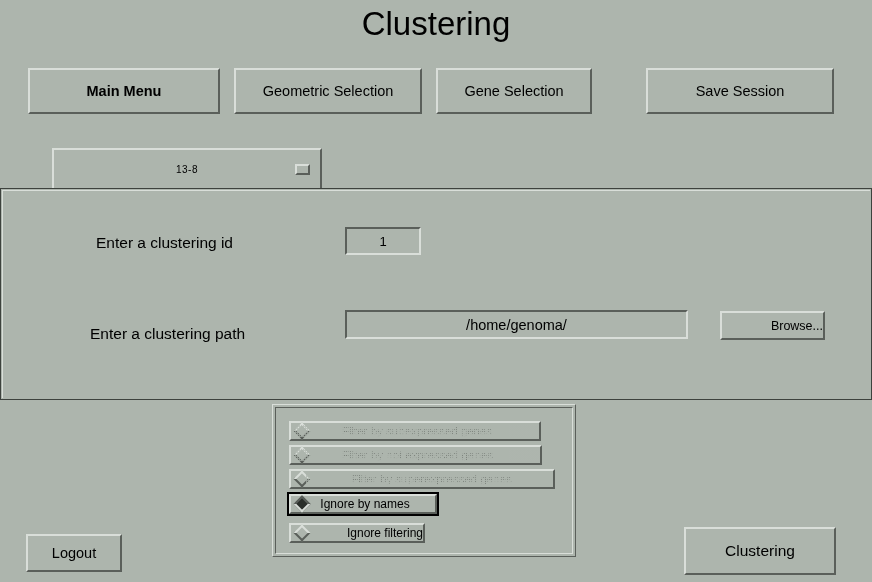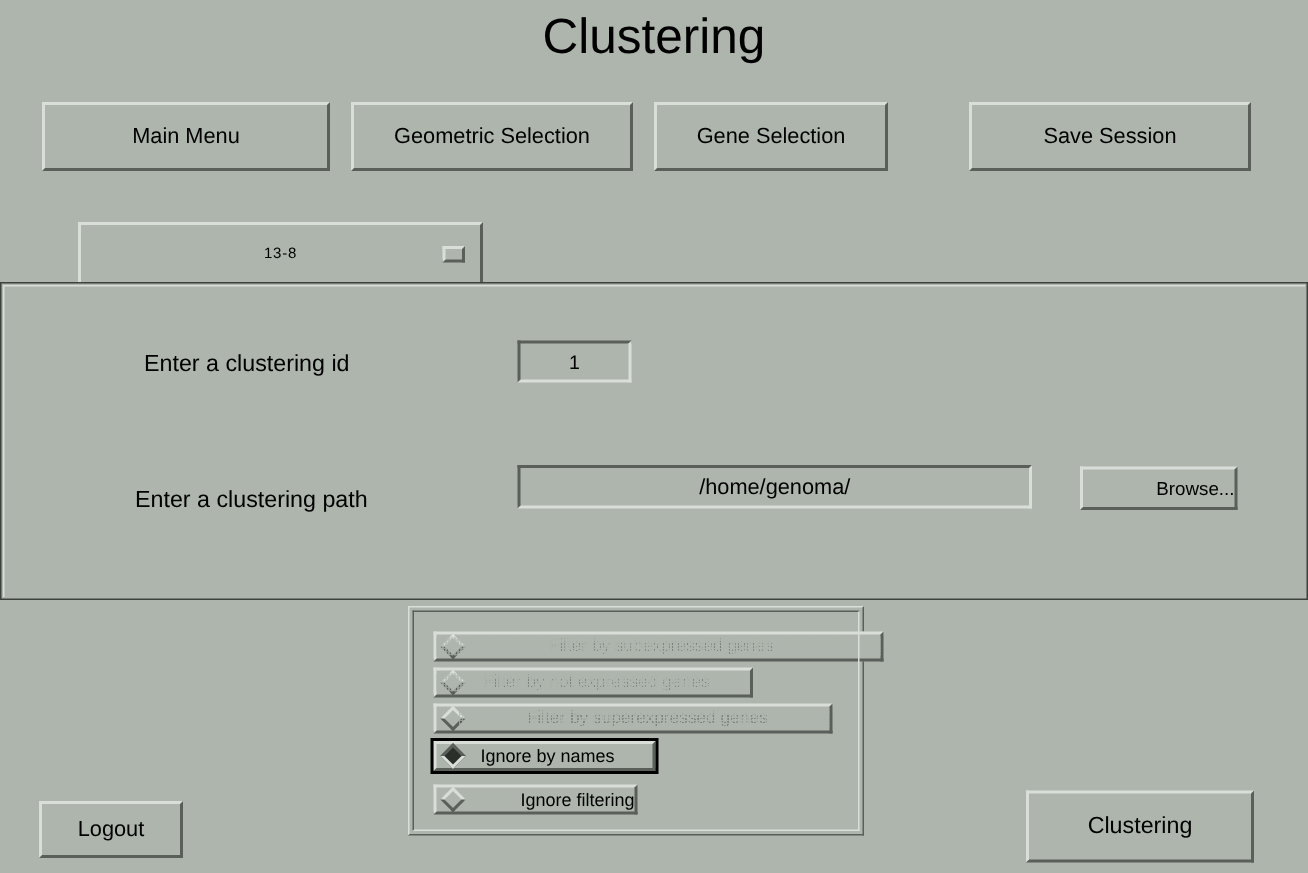--- a/index.html
+++ b/index.html
@@ -48,21 +48,21 @@
   }
 
   
   .navbar{position:absolute;left:0;top:68px;width:872px;height:48px;}
   .navbtn{
     position:absolute;top:0;height:46px;
     display:flex;align-items:center;justify-content:center;
     font-size:14.5px;
     cursor:default;
   }
-  #nav0{left:28px;width:192px;}
+  #nav0{left:28px;width:192px;font-weight:bold;}
   #nav1{left:234px;width:188px;}
   #nav2{left:436px;width:156px;}
   #nav3{left:646px;width:188px;}
 
   
   .optionmenu{
     position:absolute;left:52px;top:148px;width:270px;height:42px;
     display:flex;align-items:center;justify-content:center;
     font-size:12px;
     cursor:default;
@@ -184,22 +184,22 @@
   }
   .radioitem.disabled .rlabel:after{
     content:"";
     position:absolute;left:0;top:0;right:0;bottom:0;
     background-image:
       repeating-linear-gradient(0deg, rgba(173,181,173,0.92) 0 1px, rgba(0,0,0,0) 1px 2px),
       repeating-linear-gradient(90deg, rgba(173,181,173,0.92) 0 1px, rgba(0,0,0,0) 1px 2px);
     pointer-events:none;
   }
 
-  #ritem0{top:16px;width:300px;}
-  #ritem1{top:40px;width:213px;}
+  #ritem0{top:16px;width:252px;}
+  #ritem1{top:40px;width:253px;}
   #ritem2{top:64px;width:266px;padding-left:15px;}
   #ritem3{top:89px;width:148px;}
   #ritem4{top:118px;width:136px;padding-left:48px;}
   #ritem3 .rlabel,#ritem4 .rlabel{font-size:12px;}
 
   
   .logoutbtn{
     position:absolute;left:26px;top:534px;width:96px;height:38px;
     display:flex;align-items:center;justify-content:center;
     font-size:14.5px;cursor:default;

